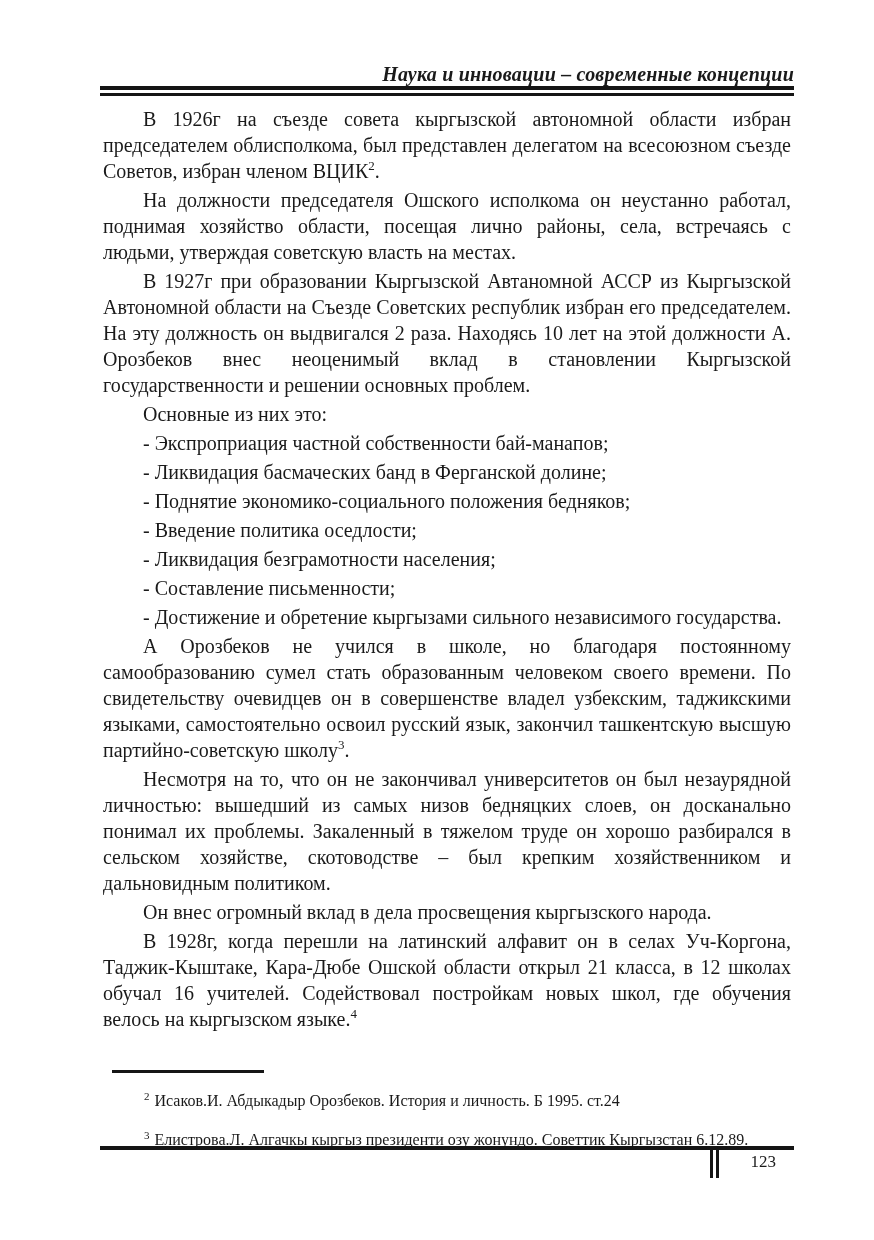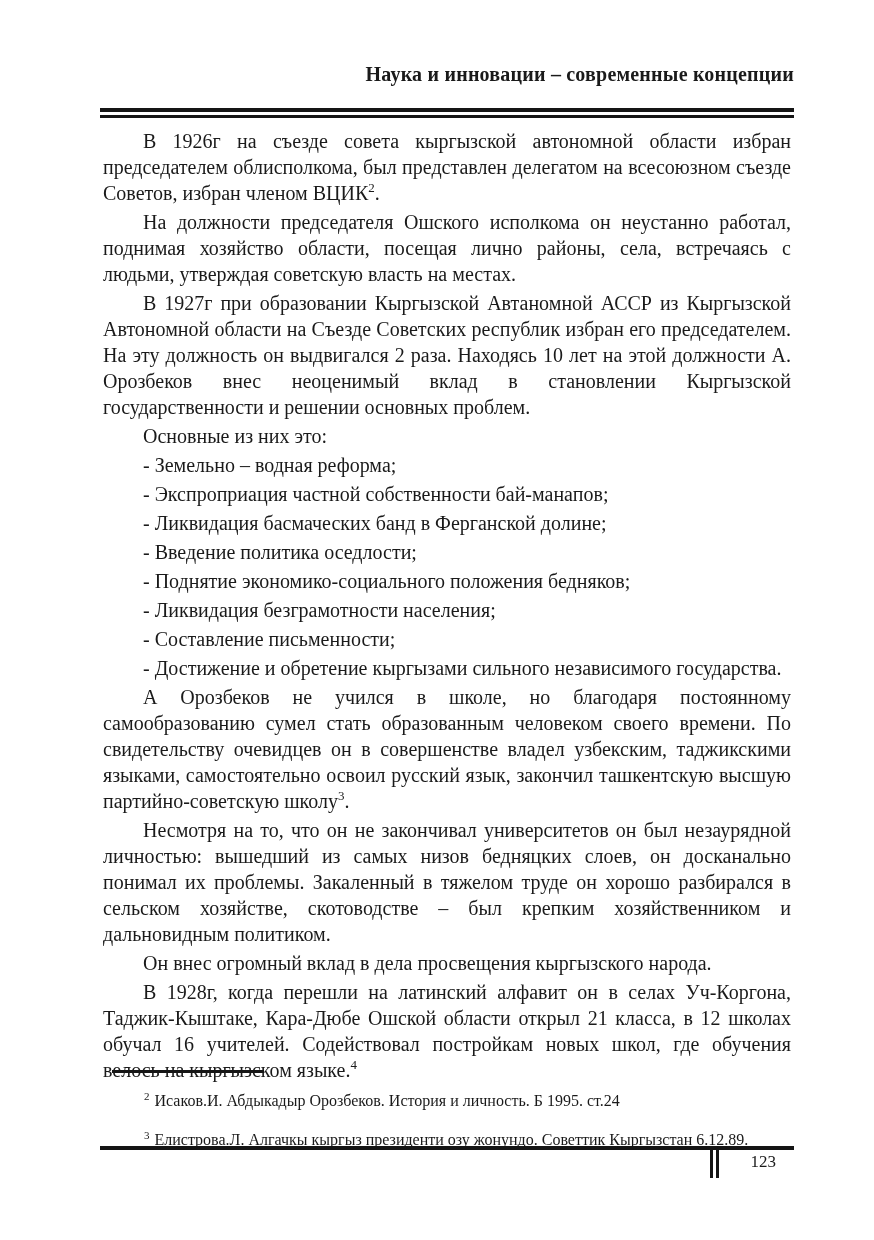--- a/index.html
+++ b/index.html
@@ -17,24 +17,25 @@
   }
   .content {
     position: absolute;
     left: 100px;
     width: 694px;
     top: 62px;
   }
   .running-head {
     text-align: right;
     font-weight: bold;
+    font-style: italic;
     font-size: 20px;
     line-height: 24px;
     letter-spacing: 0.2px;
-    margin: 0 0 22px 0;
+    margin: 0 0 0 0;
   }
   .head-rule {
     height: 3px;
     border-top: 4px solid #151515;
     border-bottom: 3px solid #151515;
     margin-bottom: 10px;
   }
   .bodytext p {
     margin: 3px;
     font-size: 20px;
@@ -117,25 +118,24 @@
     <div class="bodytext">
 
       <p><span>В 1926г на съезде совета кыргызской автономной области избран председателем облисполкома, был представлен делегатом на всесоюзном съезде Советов, избран членом ВЦИК</span><sup class="fn-ref">2</sup><span>.</span></p>
 
       <p>На должности председателя Ошского исполкома он неустанно работал, поднимая хозяйство области, посещая лично районы, села, встречаясь с людьми, утверждая советскую власть на местах.</p>
 
       <p>В 1927г при образовании Кыргызской Автаномной АССР из Кыргызской Автономной области на Съезде Советских республик избран его председателем. На эту должность он выдвигался 2 раза. Находясь 10 лет на этой должности А. Орозбеков внес неоценимый вклад в становлении Кыргызской государственности и решении основных проблем.</p>
 
       <p>Основные из них это:</p>
 
-      <p class="list-item">- Земельно – водная реформа;</p>
       <p class="list-item">- Экспроприация частной собственности бай-манапов;</p>
       <p class="list-item">- Ликвидация басмаческих банд в Ферганской долине;</p>
+      <p class="list-item">- Поднятие экономико-социального положения бедняков;</p>
       <p class="list-item">- Введение политика оседлости;</p>
-      <p class="list-item">- Поднятие экономико-социального положения бедняков;</p>
       <p class="list-item">- Ликвидация безграмотности населения;</p>
       <p class="list-item">- Составление письменности;</p>
       <p>- Достижение и обретение кыргызами сильного независимого государства.</p>
 
       <p><span>А Орозбеков не учился в школе, но благодаря постоянному самообразованию сумел стать образованным человеком своего времени. По свидетельству очевидцев он в совершенстве владел узбекским, таджикскими языками, самостоятельно освоил русский язык, закончил ташкентскую высшую партийно-советскую школу</span><sup class="fn-ref">3</sup><span>.</span></p>
 
       <p>Несмотря на то, что он не закончивал университетов он был незаурядной личностью: вышедший из самых низов бедняцких слоев, он досканально понимал их проблемы. Закаленный в тяжелом труде он хорошо разбирался в сельском хозяйстве, скотоводстве – был крепким хозяйственником и дальновидным политиком.</p>
 
       <p>Он внес огромный вклад в дела просвещения кыргызского народа.</p>
 

